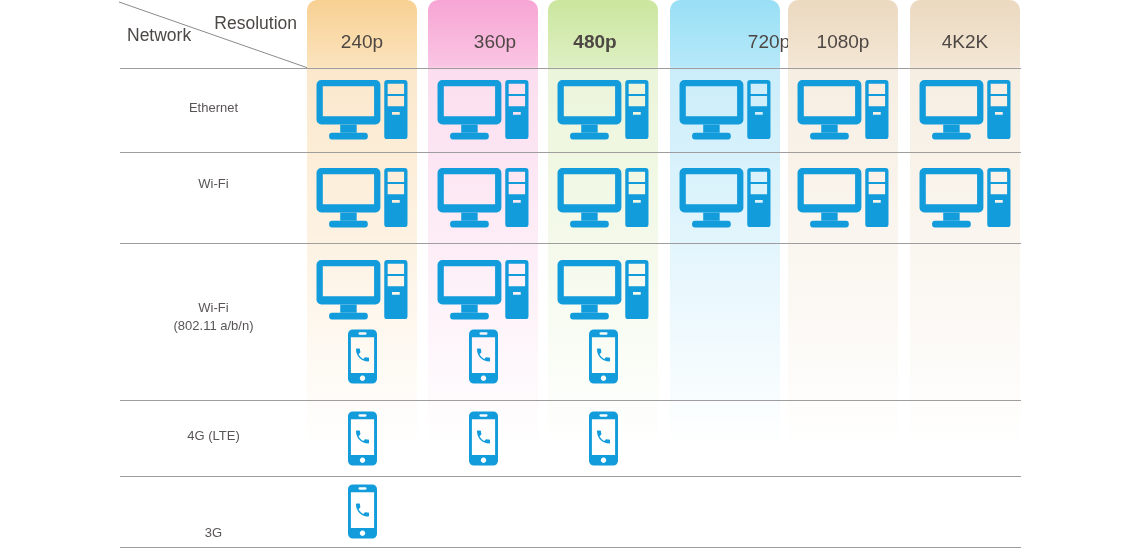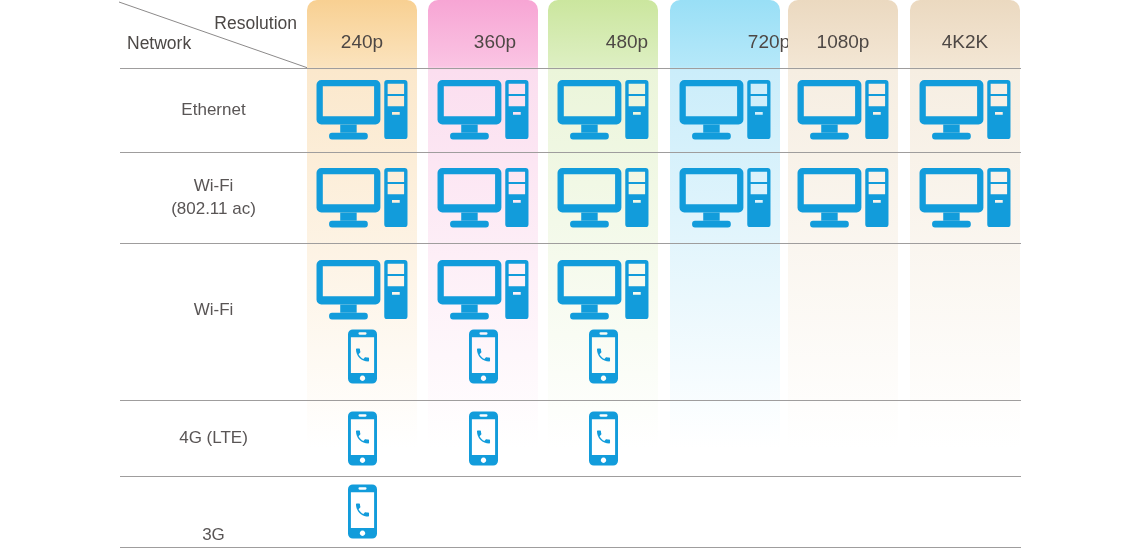--- a/index.html
+++ b/index.html
@@ -16,24 +16,24 @@
     display:flex;align-items:center;justify-content:center;
     font-size:19px;color:#4d4744;padding-top:15px;box-sizing:border-box;
   }
   .hline{
     position:absolute;left:120px;width:901px;height:1px;background:#9f9d9d;
   }
   #corner{position:absolute;left:0;top:0;width:310px;height:69px;}
   #corner svg{position:absolute;left:0;top:0;}
   .corner-label{position:absolute;color:#4c4846;font-size:17.5px;}
   #corner-res{top:13px;left:0;width:297px;text-align:right;}
-  #corner-net{top:33px;left:127px;text-align:right;}
+  #corner-net{top:25px;left:127px;text-align:right;}
   .row-label{
     position:absolute;left:120px;width:187px;text-align:center;
-    color:#595555;font-size:17px;line-height:1.35;
+    color:#595555;font-size:13px;line-height:1.35;
   }
   .row-label span{display:block;}
   .cell{
     position:absolute;width:110px;display:flex;flex-direction:column;
     align-items:center;justify-content:center;row-gap:9px;
   }
   .icon{color:#129cdb;display:block;}
   #symbol-defs{position:absolute;width:0;height:0;overflow:hidden;}
 </style>
 </head>
@@ -75,38 +75,38 @@
     <div class="corner-label" id="corner-res">Resolution</div>
     <div class="corner-label" id="corner-net">Network</div>
   </div>
 
   <div id="columns">
       <div class="col-bg" style="left: 307px; background: linear-gradient(rgb(248, 208, 146) 0px, rgb(251, 227, 189) 66px, rgb(251, 232, 204) 70px, rgba(255, 255, 255, 0) 448px);"></div>
       <div class="col-header-label" style="left: 307px;">240p</div>
       <div class="col-bg" style="left: 428px; background: linear-gradient(rgb(247, 165, 212) 0px, rgb(250, 196, 227) 66px, rgb(251, 222, 239) 70px, rgba(255, 255, 255, 0) 448px);"></div>
       <div class="col-header-label" style="left: 440px;">360p</div>
       <div class="col-bg" style="left: 548px; background: linear-gradient(rgb(203, 230, 158) 0px, rgb(221, 239, 194) 66px, rgb(235, 245, 218) 70px, rgba(255, 255, 255, 0) 448px);"></div>
-      <div class="col-header-label" style="left: 572px;">480p</div>
+      <div class="col-header-label" style="left: 540px; font-weight: bold;">480p</div>
       <div class="col-bg" style="left: 670px; background: linear-gradient(rgb(153, 223, 246) 0px, rgb(181, 232, 249) 66px, rgb(203, 237, 250) 70px, rgba(255, 255, 255, 0) 448px);"></div>
       <div class="col-header-label" style="left: 670px; margin-left: 44px;">720p</div>
       <div class="col-bg" style="left: 788px; background: linear-gradient(rgb(235, 217, 192) 0px, rgb(243, 230, 212) 66px, rgb(246, 238, 226) 70px, rgba(255, 255, 255, 0) 448px);"></div>
       <div class="col-header-label" style="left: 788px;">1080p</div>
       <div class="col-bg" style="left: 910px; background: linear-gradient(rgb(235, 217, 192) 0px, rgb(243, 230, 212) 66px, rgb(246, 238, 226) 70px, rgba(255, 255, 255, 0) 448px);"></div>
       <div class="col-header-label" style="left: 910px;">4K2K</div>
     </div>
   <div id="rowlabels">
       <div class="row-label" style="top: 99px;">
         <span>Ethernet</span>
       </div>
       <div class="row-label" style="top: 175px;">
         <span>Wi-Fi</span>
-        <span>(802.11 ac)</span>
       </div>
       <div class="row-label" style="top: 299px;">
         <span>Wi-Fi</span>
+        <span>(802.11 a/b/n)</span>
       </div>
       <div class="row-label" style="top: 427px;">
         <span>4G (LTE)</span>
       </div>
       <div class="row-label" style="top: 524px;">
         <span>3G</span>
       </div>
     </div>
   <div id="cells">
       <div class="cell" style="left: 307px; top: 68px; height: 84px;">

